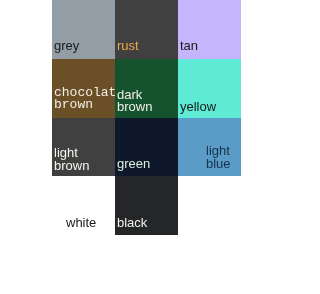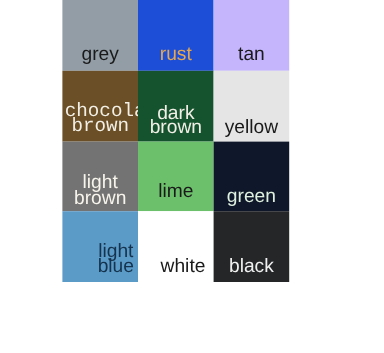--- a/index.html
+++ b/index.html
@@ -30,65 +30,61 @@
   }
   .swatch {
     position: relative;
     overflow: hidden;
     display: block;
   }
   .swatch-label {
     position: absolute;
     left: 2px;
     right: 2px;
-    font-size: 16px;
+    font-size: 13px;
     line-height: 12.5px;
     letter-spacing: 0px;
     font-family: "Liberation Sans", sans-serif;
     white-space: pre-line;
-    text-align: center;
   }
   
   .pos-bottom  { bottom: 6px; }
   .pos-bottom2 { bottom: 4px; }
   .pos-mid     { bottom: 10px; }
   .pos-wrap    { bottom: 6px; }
 </style>
 </head>
 <body style="background: rgb(255, 255, 255);">
 
 <div id="canvas">
   <div id="swatch-grid">
 
     <div class="swatch" style="background: rgb(146, 157, 166);">
       <span class="swatch-label pos-bottom" style="color: rgb(26, 26, 26);">grey</span>
     </div>
-    <div class="swatch" style="background: #1d4ed8;">
+    <div class="swatch" style="background: #404040;">
       <span class="swatch-label pos-bottom" style="color: rgb(232, 168, 74);">rust</span>
     </div>
     <div class="swatch" style="background: #c4b5fd;">
       <span class="swatch-label pos-bottom" style="color: rgb(26, 26, 26);">tan</span>
     </div>
 
     <div class="swatch" style="background: rgb(107, 79, 38);">
       <span class="swatch-label pos-wrap" style="color: rgb(242, 239, 230); font-family: Liberation Mono, monospace;">chocolate
 brown</span>
     </div>
     <div class="swatch" style="background: #14532d;">
       <span class="swatch-label pos-bottom2" style="color: rgb(242, 239, 230);">dark brown</span>
     </div>
-    <div class="swatch" style="background: #e5e5e5;">
+    <div class="swatch" style="background: #5eead4;">
       <span class="swatch-label pos-bottom2" style="color: rgb(26, 26, 26);">yellow</span>
     </div>
 
-    <div class="swatch" style="background: #737373;">
+    <div class="swatch" style="background: #404040;">
       <span class="swatch-label pos-bottom2" style="color: rgb(247, 244, 236);">light brown</span>
-    </div>
-    <div class="swatch" style="background: rgb(108, 192, 108);">
-      <span class="swatch-label pos-mid" style="color: rgb(26, 26, 26);">lime</span>
     </div>
 
     <div class="swatch" style="background: #0f172a; padding-left: 45px;">
       <span class="swatch-label pos-bottom" style="color: rgb(223, 240, 223);">green</span>
     </div>
 
     <div class="swatch" style="background: rgb(91, 155, 200);">
       <span class="swatch-label pos-bottom" style="color: rgb(21, 51, 77); margin-left: 26px;">light blue</span>
     </div>
     <div class="swatch" style="background: rgb(255, 255, 255);">

